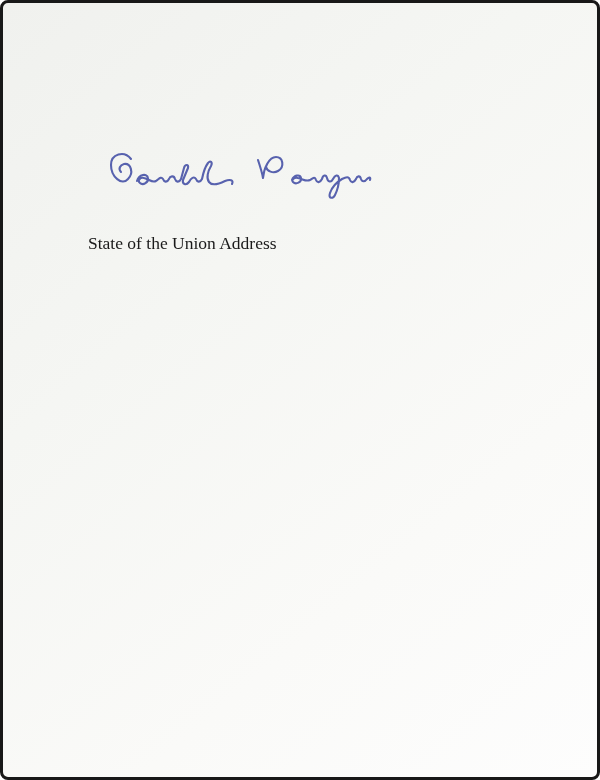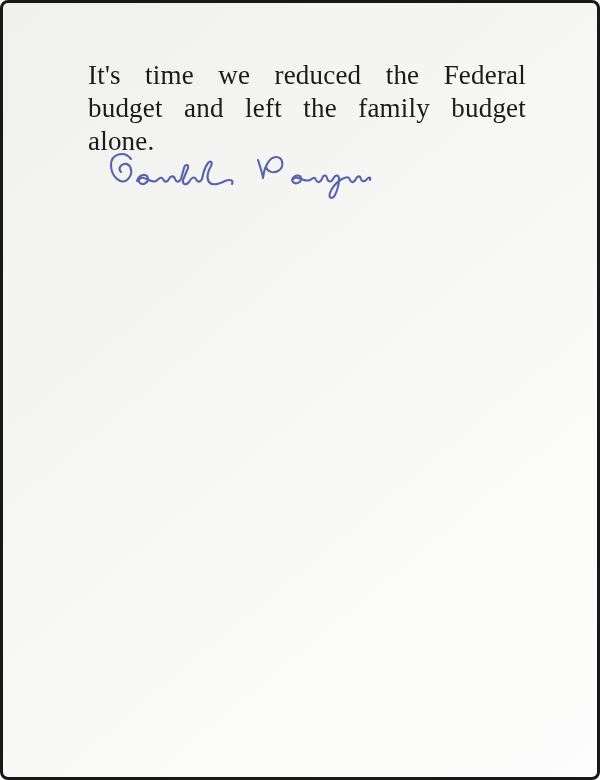--- a/index.html
+++ b/index.html
@@ -57,35 +57,31 @@
     font-size: 17.5px;
     line-height: 20px;
     color: #1a1a1a;
   }
 </style>
 </head>
 <body>
 
 <div class="page">
 
-  <div class="quote">
-    <div class="line justify">It's time we reduced the Federal</div>
-    <div class="line justify">budget and left the family budget</div>
-    <div class="line">alone.</div>
-  </div>
 
   <svg class="signature" viewBox="0 0 268 56" role="img" aria-label="Ronald Reagan">
     <g stroke="#4a55a8">
 
       <path d="M 25,11 C 18,2 5,6 5,17 C 5,29 16,38 22,31 C 28,25 25,15 18,16 C 14,17 12,21 15,24"></path>
 
       <path d="M 31,33 C 33,26 41,25 42,30 C 43,34 37,38 34,35 C 31,33 34,29 38,30 C 43,31 46,35 50,33 C 53,31 55,28 57,31 C 58,34 61,35 63,31 C 64,28 68,27 69,31 C 70,34 73,35 75,31 L 78,20 C 79,16 83,16 82,20 L 77,32 C 76,36 80,38 83,34 C 85,30 88,28 90,31 C 91,34 94,35 96,31 C 97,26 99,19 102,15 C 104,12 107,14 105,18 C 102,23 100,30 103,34 C 106,38 113,36 119,33 C 124,31 128,32 126,36"></path>
 
       <path d="M 152,12 C 154,18 156,24 157,30 C 158,20 163,9 170,9 C 177,9 179,19 172,23 C 167,26 161,23 160,19"></path>
 
       <path d="M 186,32 C 188,27 194,26 195,30 C 196,34 190,37 187,34 C 185,32 188,29 192,30 C 197,31 200,34 204,32 C 207,30 209,28 210,32 C 211,35 214,35 216,31 C 217,27 220,26 221,30 C 222,34 225,35 227,31 C 229,27 232,26 233,30 C 233,35 232,41 229,47 C 227,51 222,51 224,45 C 226,39 231,34 236,31 C 240,29 243,28 244,32 C 245,35 248,35 250,31 C 251,28 254,27 255,31 C 256,34 259,34 261,31 C 263,29 265,29 264,32"></path>
     </g>
   </svg>
 
   <div class="attribution">
+    <div>State of the Union Address</div>
   </div>
 
 </div>
 
 </body></html>

